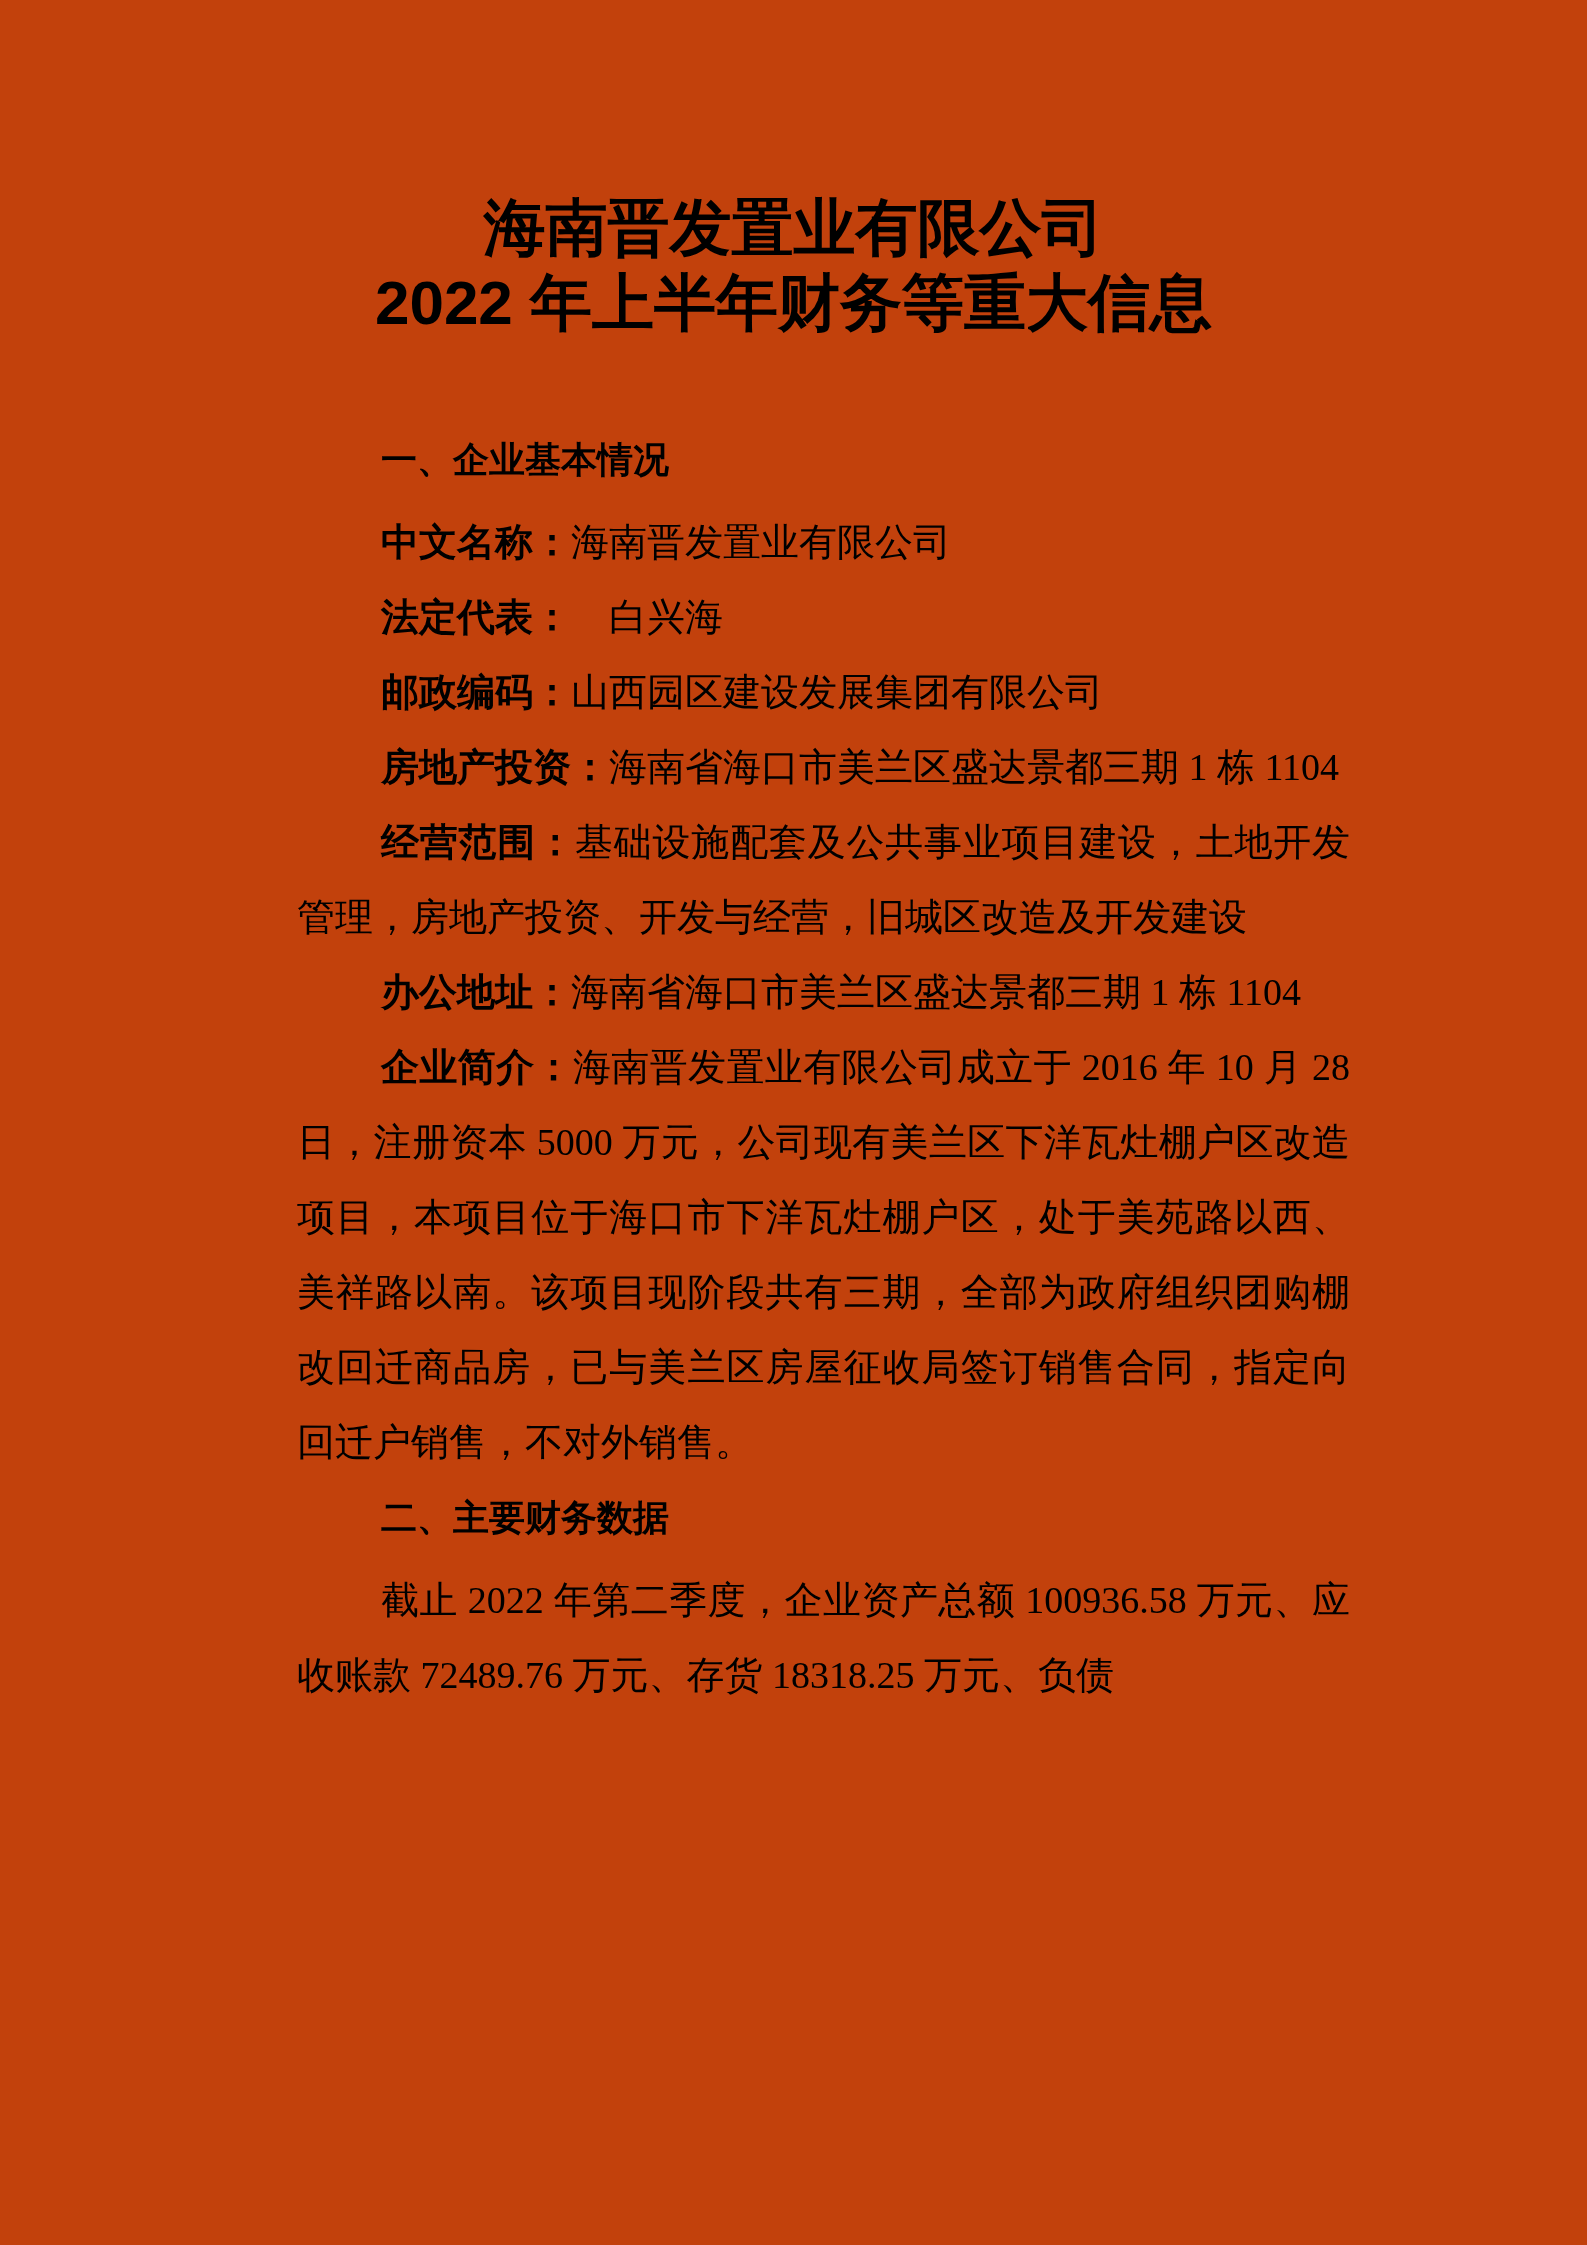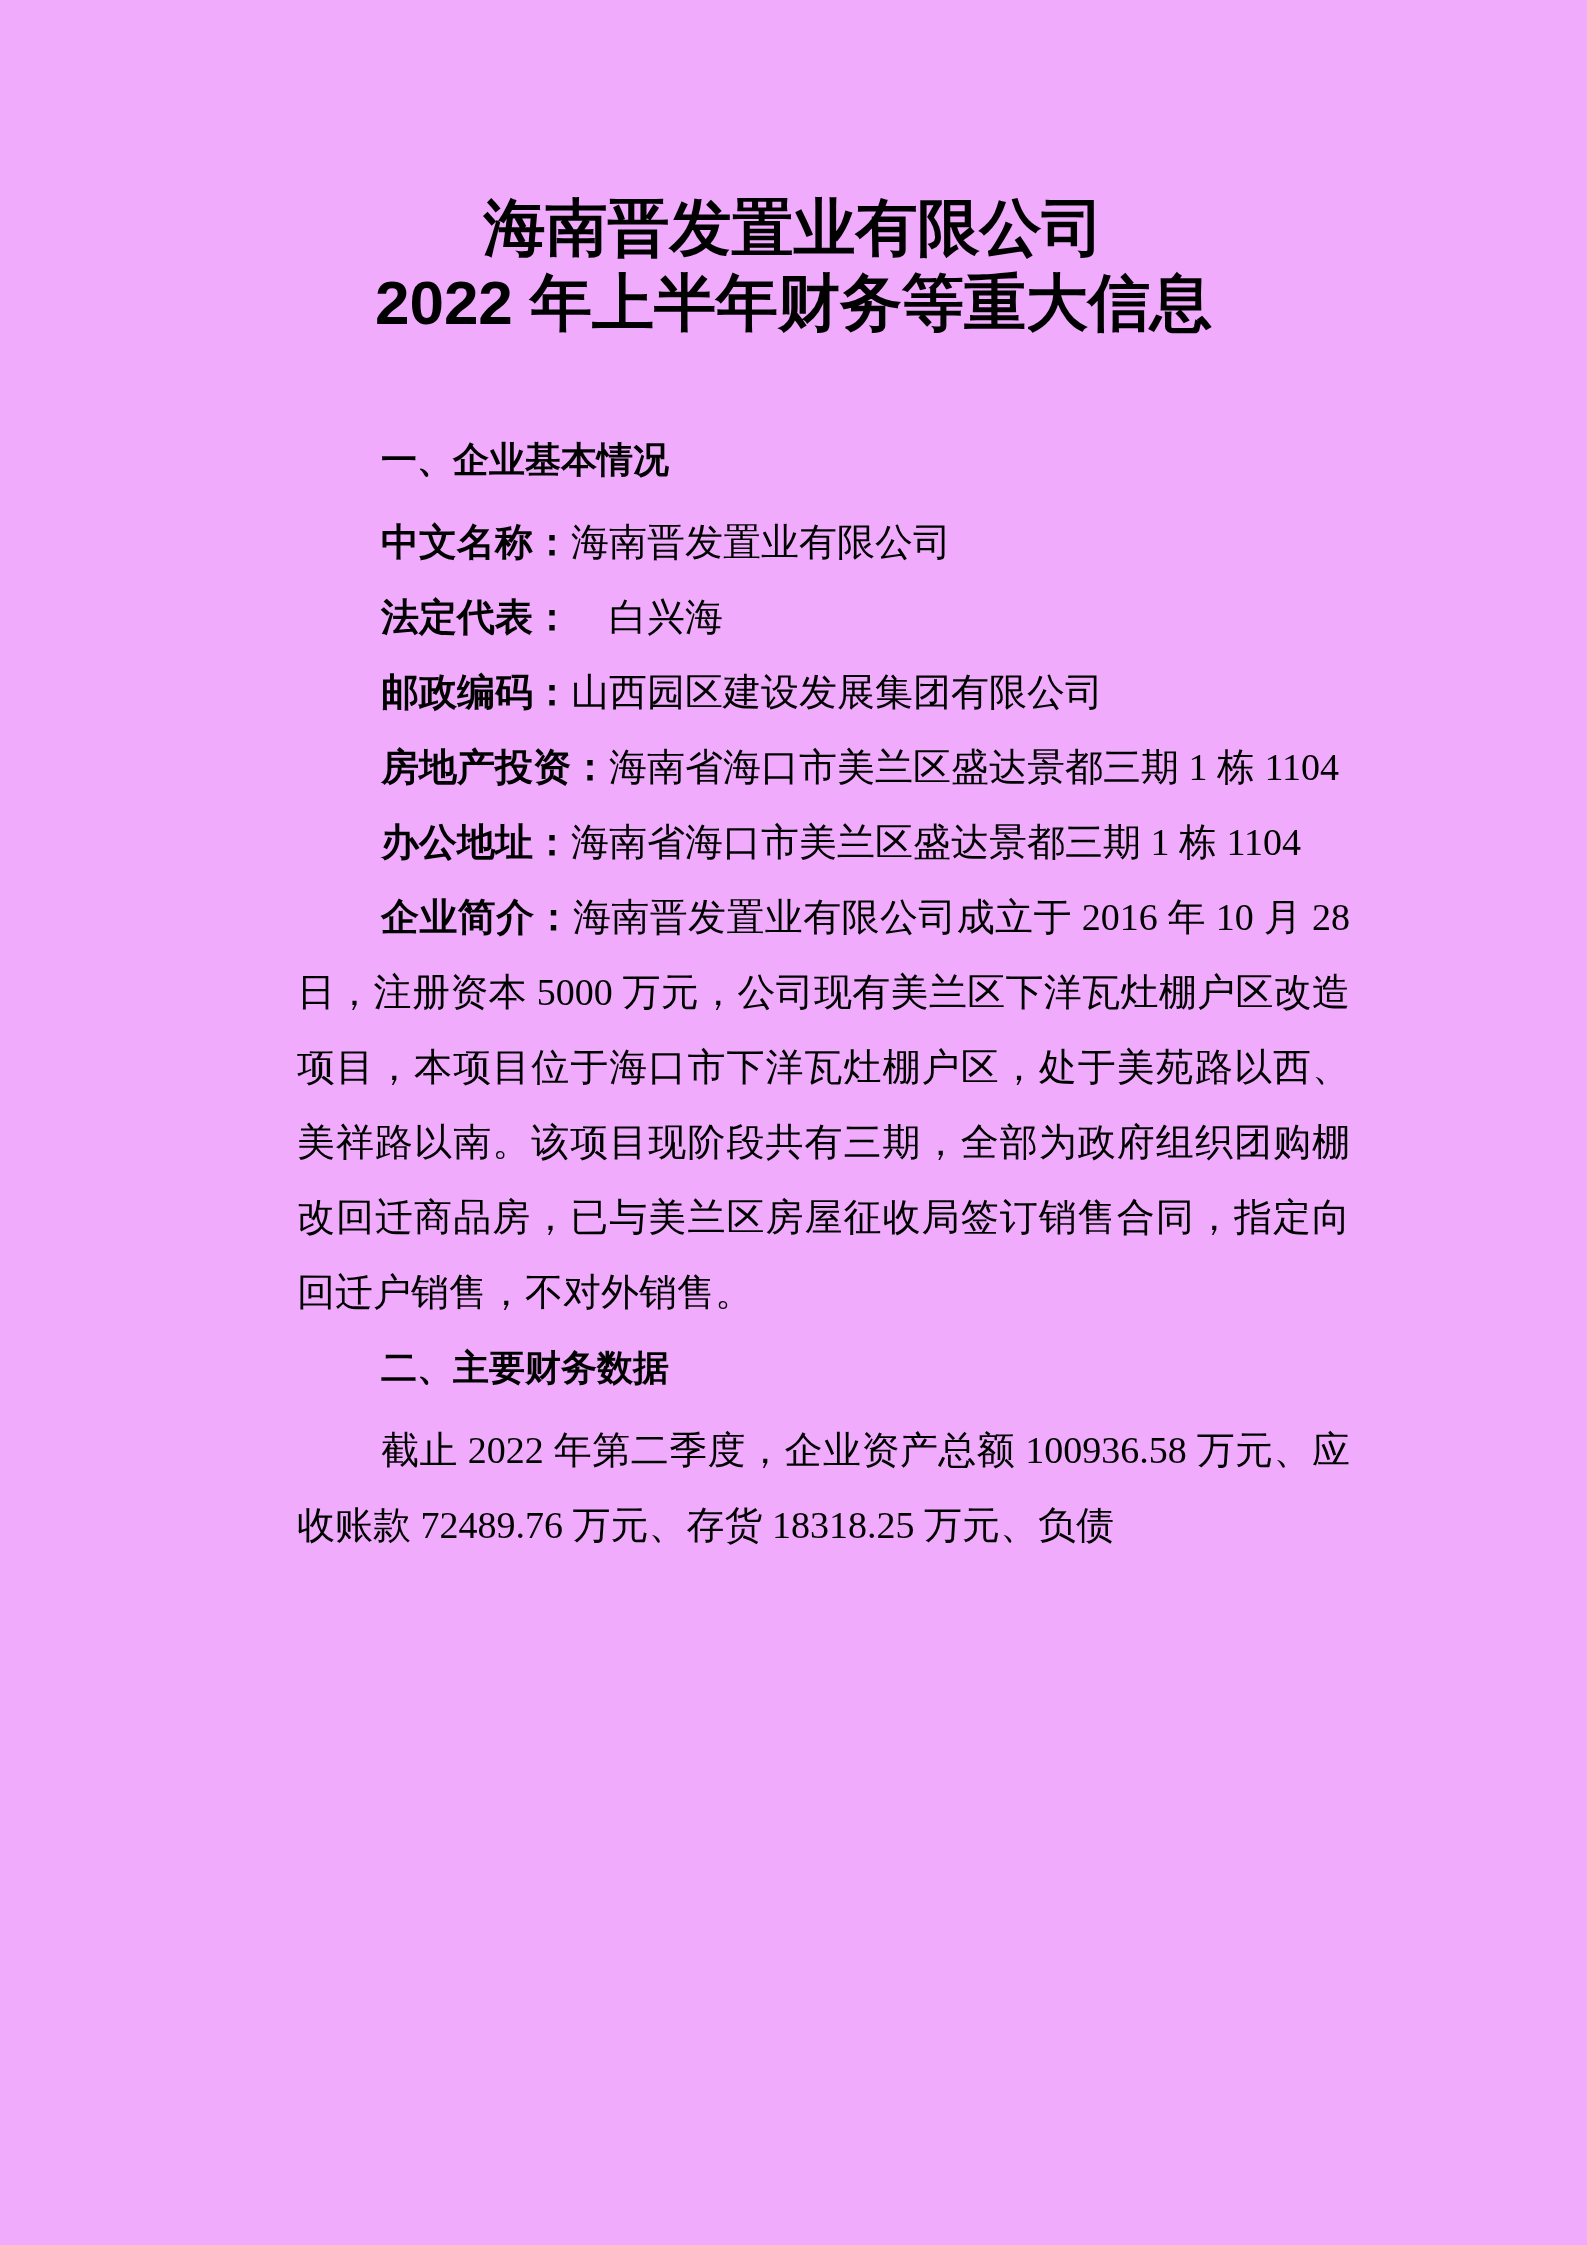--- a/index.html
+++ b/index.html
@@ -4,21 +4,21 @@
 <style>
   html, body {
     margin: 0;
     padding: 0;
     background: #ffffff;
   }
   .page {
     position: relative;
     width: 1587px;
     height: 2245px;
-    background: #f0abfc;
+    background: #c2410c;
     color: #000000;
     box-sizing: border-box;
     padding: 190px 237px 0 297px;
     overflow: hidden;
     font-family: "Liberation Serif", serif;
   }
   .title-block {
     text-align: center;
     margin-right: 60px;
     font-family: "Liberation Sans", sans-serif;
@@ -76,20 +76,23 @@
   </p>
 
   <p class="para">
     <span class="label">邮政编码：</span><span>山西园区建设发展集团有限公司</span>
   </p>
 
   <p class="para">
     <span class="label">房地产投资：</span><span>海南省海口市美兰区盛达景都三期 1 栋 1104</span>
   </p>
 
+  <p class="para">
+    <span class="label">经营范围：</span><span>基础设施配套及公共事业项目建设，土地开发管理，房地产投资、开发与经营，旧城区改造及开发建设</span>
+  </p>
 
   <p class="para">
     <span class="label">办公地址：</span><span>海南省海口市美兰区盛达景都三期 1 栋 1104</span>
   </p>
 
 
   <p class="para">
     <span class="label">企业简介：</span><span>海南晋发置业有限公司成立于 2016 年 10 月 28 日，注册资本 5000 万元，公司现有美兰区下洋瓦灶棚户区改造项目，本项目位于海口市下洋瓦灶棚户区，处于美苑路以西、美祥路以南。该项目现阶段共有三期，全部为政府组织团购棚改回迁商品房，已与美兰区房屋征收局签订销售合同，指定向回迁户销售，不对外销售。</span>
   </p>
 

